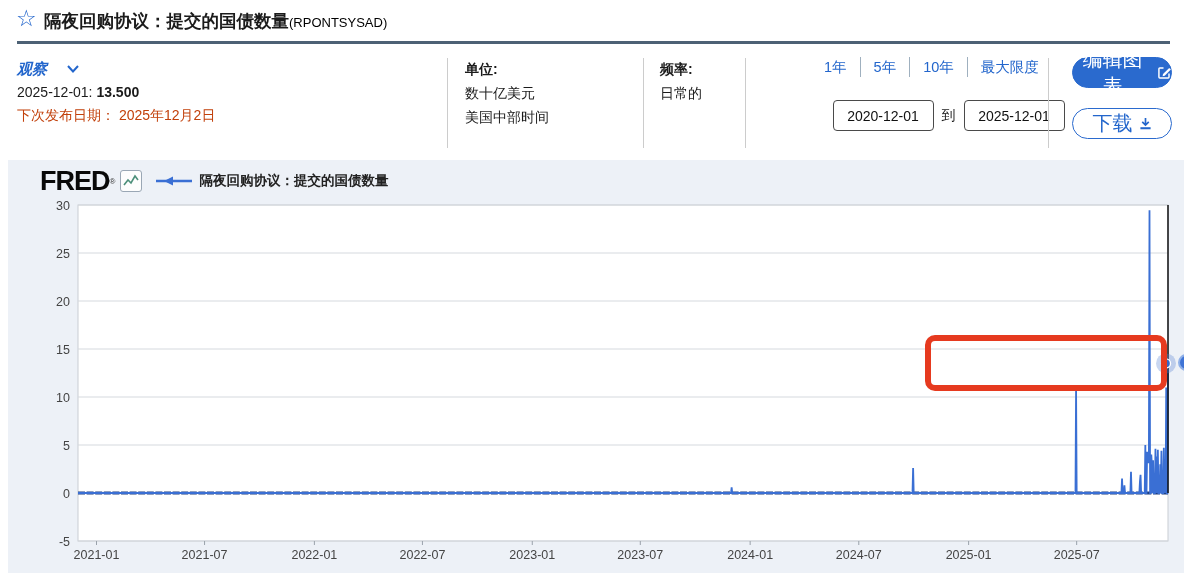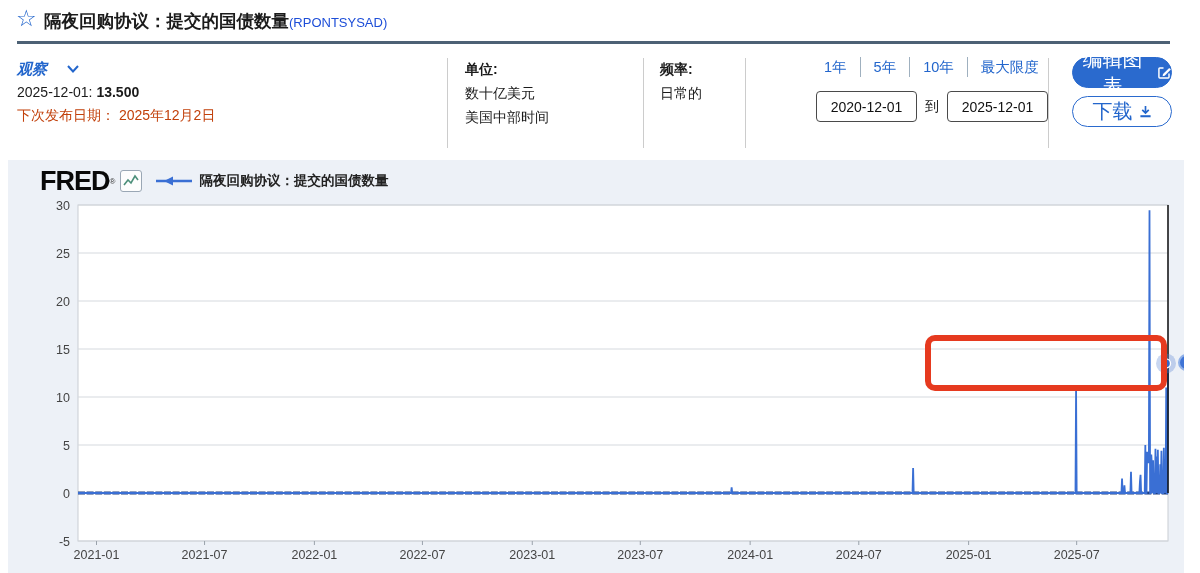--- a/index.html
+++ b/index.html
@@ -3,43 +3,43 @@
 <meta charset="utf-8">
 <style>
   * { margin:0; padding:0; box-sizing:border-box; }
   html,body { width:1200px; height:573px; background:#fff; font-family:"Liberation Sans","DejaVu Sans",sans-serif; overflow:hidden; }
 
   
   #page-header { position:absolute; left:0; top:0; width:1200px; height:42px; }
   .star { position:absolute; left:16px; top:7px; font-size:23px; color:#2366cc; line-height:1; cursor:pointer; }
   .title-row { position:absolute; left:44px; top:9px; white-space:nowrap; }
   .title-main { font-size:17.5px; font-weight:bold; color:#1b1b1b; }
-  .title-id { font-size:13px; color:#1d4ed8; }
+  .title-id { font-size:13px; color:#000000; }
   .header-rule { position:absolute; left:17px; top:41px; width:1153px; height:3px; background:#4d6175; }
 
   
   #info-bar { position:absolute; left:0; top:50px; width:1200px; height:105px; font-size:14px; color:#1b1b1b; }
   .vdiv { position:absolute; top:8px; height:90px; width:1px; background:#ccc; }
   .col-obs { position:absolute; left:17px; top:7px; line-height:23px; }
   .obs-label { color:#2366cc; font-style:italic; font-weight:bold; font-size:15px; cursor:pointer; display:inline-flex; align-items:center; gap:20px; }
   .obs-value { font-weight:bold; }
   .link-blue { color:#c2410c;margin-top:40px; }
   .col-units { position:absolute; left:465px; top:7px; line-height:24px; }
   .col-freq  { position:absolute; left:660px; top:7px; line-height:24px; }
   .meta-label { font-weight:bold; }
   .col-range { position:absolute; left:816px; top:7px; width:265px; }
   .range-links { display:flex; align-items:center; gap:13px; font-size:14.5px; margin-left:8px; }
   .range-links a { color:#2366cc; text-decoration:none; cursor:pointer; white-space:nowrap; }
   .rl-sep { width:1px; height:20px; background:#9fb0bf; }
-  .range-dates { margin-top:14px; display:flex; align-items:center; gap:8px; }
+  .range-dates { margin-top:23px; display:flex; align-items:center; gap:8px;justify-content:center; }
   .date-input { width:101px; height:31px; border:1px solid #4a4a4a; border-radius:4px; text-align:center; font-size:14px; font-family:inherit; color:#111; background:#fff; }
   .col-actions { position:absolute; left:1072px; top:7px; width:100px; }
   .btn { width:100px; height:31px; border-radius:16px; font-size:20px; display:flex; align-items:center; justify-content:center; gap:6px; cursor:pointer; font-family:inherit; }
   .btn-primary { background:#2a6ace; border:1px solid #2a6ace; color:#fff; }
-  .btn-secondary { background:#fff; border:1.5px solid #2a6ace; color:#2366cc; margin-top:8px; }
+  .btn-secondary { background:#fff; border:1.5px solid #2a6ace; color:#2366cc; margin-top:20px; }
 
   
   #chart-container { position:absolute; left:8px; top:160px; width:1176px; height:413px; background:#edf1f7; overflow:hidden; }
   #chart-header { position:absolute; left:6px; top:6px; height:30px; display:flex; align-items:center; }
   .fred-logo { font-weight:800; font-size:27px; letter-spacing:-1px; color:#090909; line-height:1;margin-left:26px; }
   .fred-reg { font-size:8px; color:#333; vertical-align:super; }
   .fred-icon { width:22px; height:22px; background:#fdfdfd; border:1px solid #9aa7b5; border-radius:3px; margin-left:5px; display:flex; align-items:center; justify-content:center; }
   .legend { display:flex; align-items:center; margin-left:14px; gap:7px; }
   .legend-text { font-size:13.5px; font-weight:600; color:#222; }
   #plot-svg { position:absolute; left:0; top:0; }

